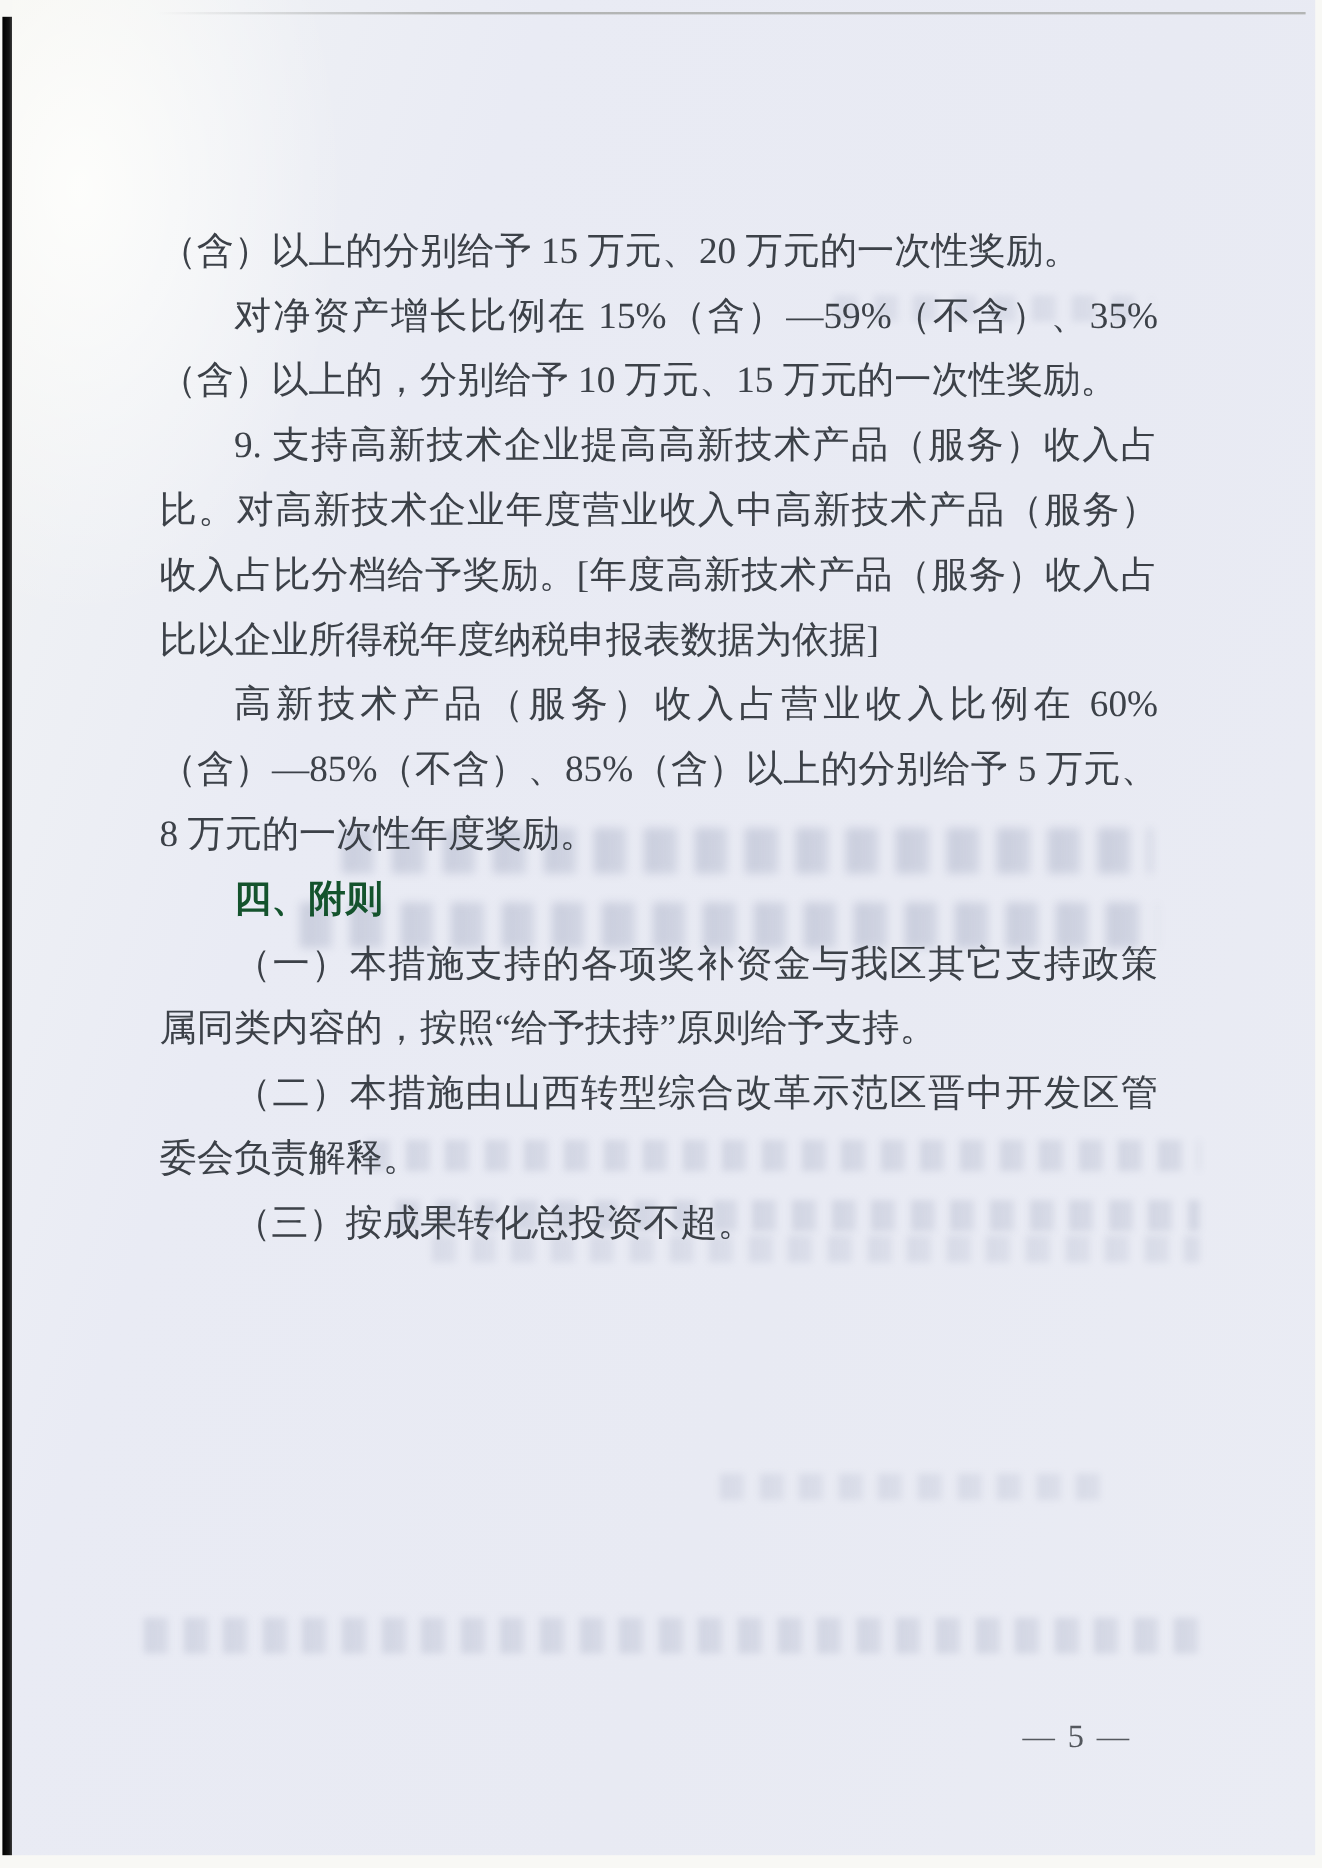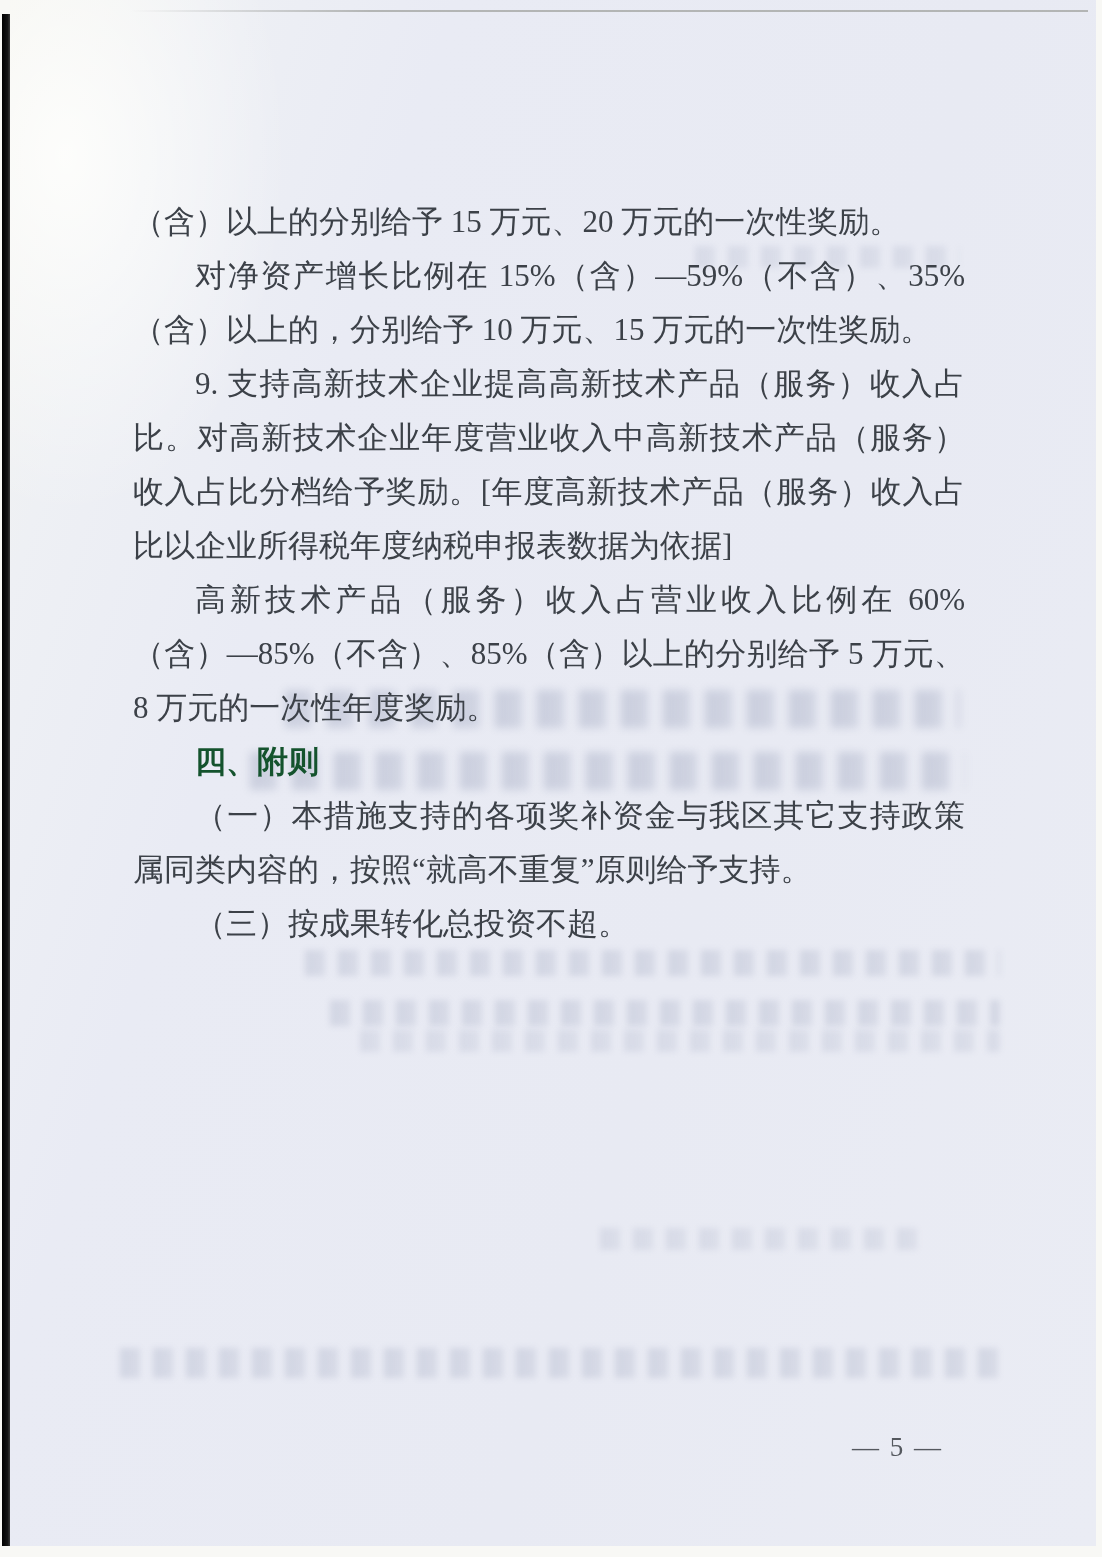--- a/index.html
+++ b/index.html
@@ -28,21 +28,21 @@
     background:linear-gradient(90deg,rgba(185,185,180,0) 0%,rgba(170,172,170,.85) 25%,rgba(170,172,170,.85) 100%);
   }
   
   .curl-light{
     position:absolute;left:10px;top:0;width:280px;height:520px;
     background:radial-gradient(ellipse at 20% 30%,rgba(255,255,253,.85) 0%,rgba(255,255,253,0) 70%);
     pointer-events:none;
   }
 
   .content{
-    position:absolute;left:133px;top:195px;width:832px;
+    position:absolute;left:133px;top:182px;width:832px;
     font-size:31px;line-height:54px;color:#3c4148;
     text-align:justify;
   }
   .para{margin:0;text-indent:2em;}
   .para.no-indent{text-indent:0;}
   .para.heading{font-weight:700;font-family:"Liberation Sans","DejaVu Sans",sans-serif;color:#14532d;}
 
   .page-number{
     position:absolute;left:852px;top:1432px;
     font-size:27px;letter-spacing:2px;color:#54585e;
@@ -89,19 +89,20 @@
   <div class="ghost g6"></div>
   <div class="ghost g7"></div>
   <div class="ghost g8"></div>
 
   <div class="content">
     <p class="para no-indent">（含）以上的分别给予 15 万元、20 万元的一次性奖励。</p>
     <p class="para">对净资产增长比例在 15%（含）—59%（不含）、35%（含）以上的，分别给予 10 万元、15 万元的一次性奖励。</p>
     <p class="para">9. 支持高新技术企业提高高新技术产品（服务）收入占比。对高新技术企业年度营业收入中高新技术产品（服务）收入占比分档给予奖励。[年度高新技术产品（服务）收入占比以企业所得税年度纳税申报表数据为依据]</p>
     <p class="para">高新技术产品（服务）收入占营业收入比例在 60%（含）—85%（不含）、85%（含）以上的分别给予 5 万元、8 万元的一次性年度奖励。</p>
     <p class="para heading">四、附则</p>
-    <p class="para">（一）本措施支持的各项奖补资金与我区其它支持政策属同类内容的，按照“就高不重复”原则给予支持。</p>
+    <p class="para">（一）本措施支持的各项奖补资金与我区其它支持政策属同类内容的，按照“给予扶持”原则给予支持。</p>
+    <p class="para">（二）本措施由山西转型综合改革示范区晋中开发区管委会负责解释。</p>
     <p class="para">（三）按成果转化总投资不超。</p>
   </div>
 
   <div class="page-number">— 5 —</div>
 
 </div>
 
 </body></html>

